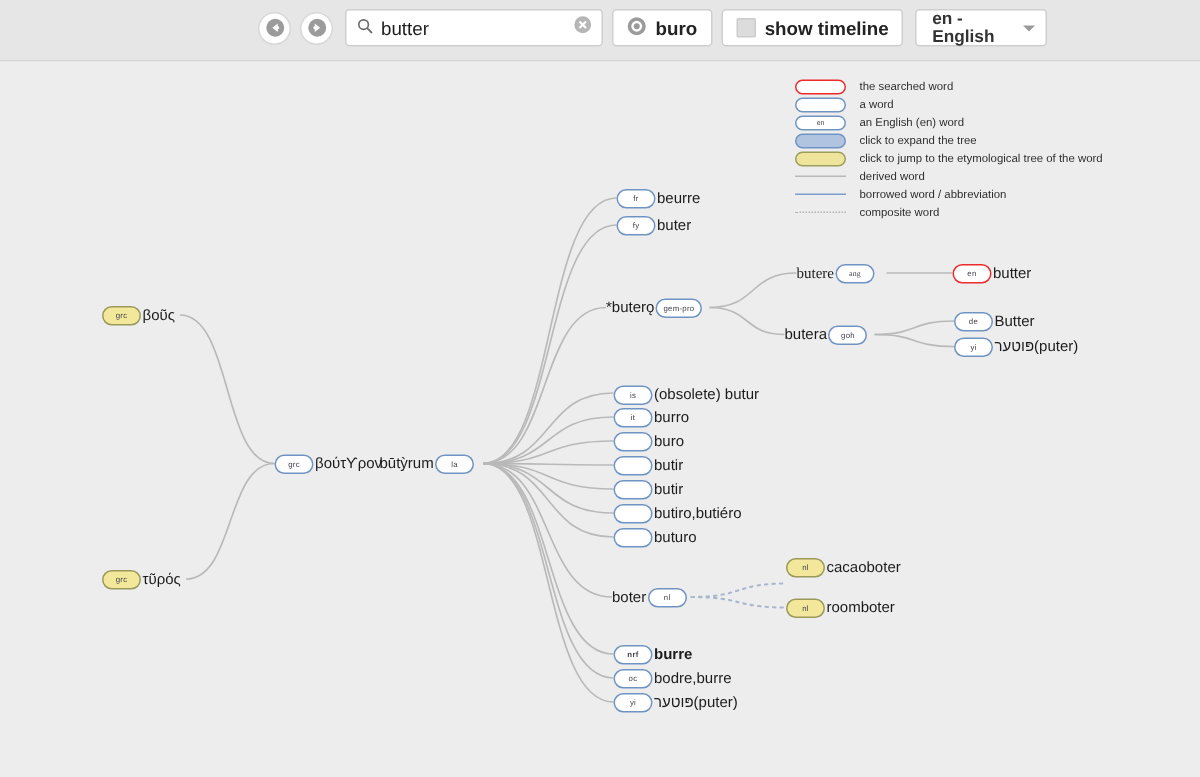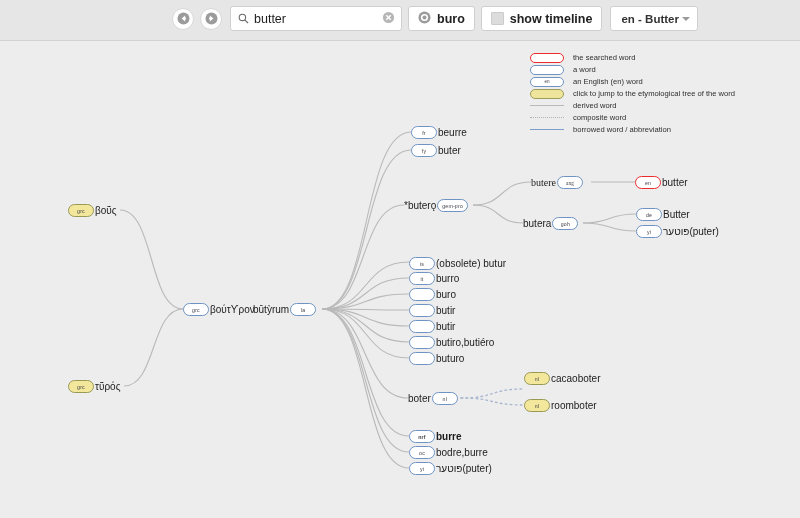--- a/index.html
+++ b/index.html
@@ -289,21 +289,21 @@
         </span>
         <span>buro</span>
       </div>
 
       <div class="pillbtn">
         <span class="timeline-chk"></span>
         <span>show timeline</span>
       </div>
 
       <div class="lang-select">
-        <span>en - Butter</span>
+        <span>en - English</span>
         <span class="caret"></span>
       </div>
 
     </div>
   </div>
 
   <div class="canvas">
     <svg id="edges">
         <path d="M 120 169 C 154.65 169, 148.35 268, 183 268" fill="none" stroke="#b9b9b9" stroke-width="1.1"></path>
         <path d="M 124 345 C 156.45 345, 150.55 268, 183 268" fill="none" stroke="#b9b9b9" stroke-width="1.1"></path>
@@ -440,38 +440,42 @@
           </div>
           <div class="legend-row">
             <span class="legend-swatch"></span>
             <span class="legend-text">a word</span>
           </div>
           <div class="legend-row">
             <span class="legend-swatch">en</span>
             <span class="legend-text">an English (en) word</span>
           </div>
           <div class="legend-row">
+            <span class="legend-swatch blue"></span>
+            <span class="legend-text">click to expand the tree</span>
+          </div>
+          <div class="legend-row">
             <span class="legend-swatch yellow"></span>
             <span class="legend-text">click to jump to the etymological tree of the word</span>
           </div>
           <div class="legend-row">
             <span class="legend-line">
               <i></i>
             </span>
             <span class="legend-text">derived word</span>
           </div>
           <div class="legend-row">
+            <span class="legend-line borrowed">
+              <i></i>
+            </span>
+            <span class="legend-text">borrowed word / abbreviation</span>
+          </div>
+          <div class="legend-row">
             <span class="legend-line dotted">
               <i></i>
             </span>
             <span class="legend-text">composite word</span>
           </div>
-          <div class="legend-row">
-            <span class="legend-line borrowed">
-              <i></i>
-            </span>
-            <span class="legend-text">borrowed word / abbreviation</span>
-          </div>
         </div>
     </div>
   </div>
 
 </div>
 
 </body></html>

